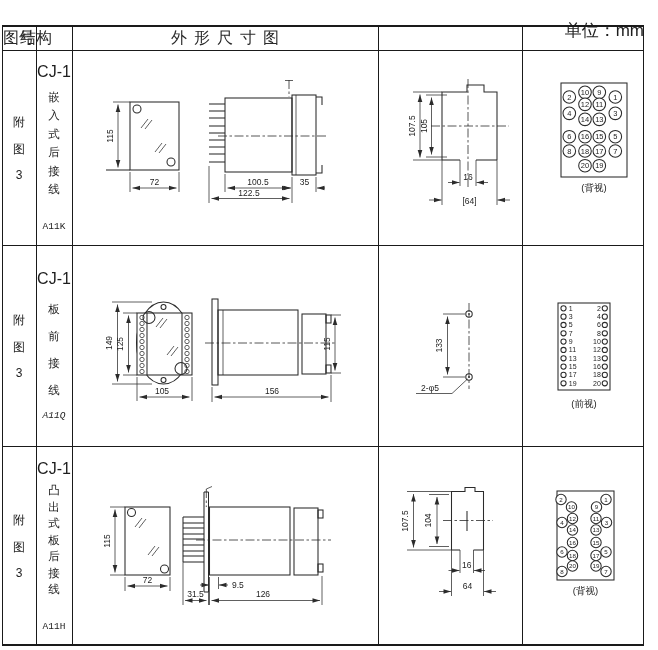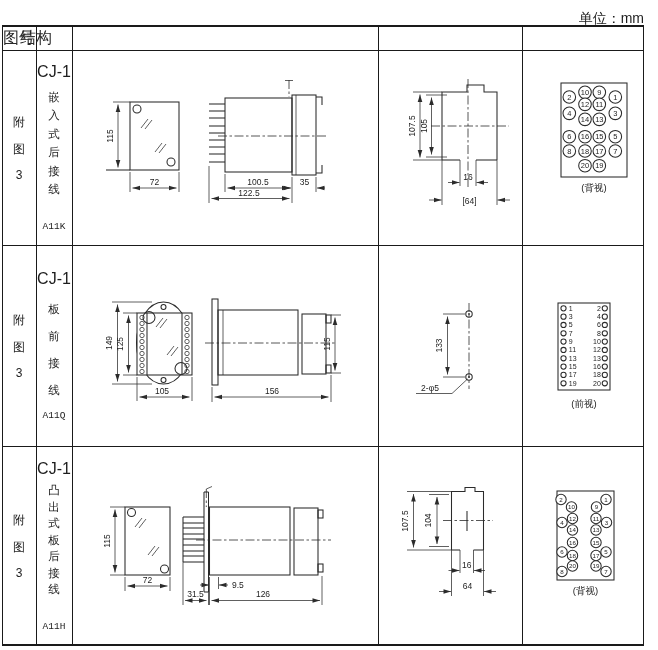--- a/index.html
+++ b/index.html
@@ -1,34 +1,34 @@
 <!DOCTYPE html>
 <html><head>
 <meta charset="utf-8">
 <style>
   html,body{margin:0;padding:0;background:#fff;}
   .page{position:relative;width:658px;height:650px;background:#fff;overflow:hidden;
         font-family:"Liberation Sans",sans-serif;color:#222;}
-  .unit{position:absolute;top:10px;right:14px;font-size:14px;color:#1d1d1d;}
+  .unit{position:absolute;top:19px;right:14px;font-size:17px;color:#1d1d1d;}
   .v{position:absolute;width:1px;background:#1a1a1a;}
   .h{position:absolute;height:1px;background:#1a1a1a;}
   .th{position:absolute;top:26px;height:24px;line-height:24px;text-align:center;
       font-size:16px;color:#2a2a2a;white-space:nowrap;}
   .sp{letter-spacing:7px;text-indent:7px;}
   .vstack{position:absolute;display:flex;flex-direction:column;align-items:center;
           justify-content:center;color:#1d1d1d;}
   .fig{font-size:12px;gap:10px;}
   .st{font-size:11.5px;}
   .st-r1{gap:3.5px;}
   .st-r2{gap:12px;padding-bottom:20px;}
   .st-r3{gap:1.5px;}
   .series{font-size:16px;}
   .st-r1 .series{margin-bottom:5px;} .st-r2 .series{margin-bottom:2px;} .st-r3 .series{margin-bottom:4px;}
   .model{font-family:"Liberation Mono",monospace;font-size:9.5px;}
-  .st-r1 .model{margin-top:20px;} .st-r2 .model{margin-top:0px;} .st-r3 .model{margin-top:22px;}
+  .st-r1 .model{margin-top:20px;} .st-r2 .model{margin-top:0px;font-style:italic;} .st-r3 .model{margin-top:22px;}
   svg{position:absolute;left:0;top:0;}
   .dim{fill:#1d1d1d;stroke:none;font-size:8.5px;font-family:"Liberation Sans",sans-serif;}
   .vlab{fill:#1d1d1d;stroke:none;font-size:9.5px;font-family:"Liberation Sans",sans-serif;text-anchor:middle;}
   .tnum{fill:#1d1d1d;stroke:none;font-family:"Liberation Sans",sans-serif;}
   .cl{stroke-dasharray:9 2.5 2.5 2.5;stroke-width:0.8;}
   .thin{stroke-width:0.75;}
 </style>
 </head>
 <body>
 
@@ -43,20 +43,21 @@
   <div class="h" style="top:643.5px;left:2px;width:642px;height:2.5px"></div>
   <div class="v" style="left:2px;top:25px;height:620px"></div>
   <div class="v" style="left:36px;top:25px;height:620px"></div>
   <div class="v" style="left:72px;top:25px;height:620px"></div>
   <div class="v" style="left:378px;top:25px;height:620px"></div>
   <div class="v" style="left:522px;top:25px;height:620px"></div>
   <div class="v" style="left:643px;top:25px;height:620px"></div>
 
   <div class="th" style="left:2px;width:34px">图号</div>
   <div class="th" style="left:18px;width:36px">结构</div>
+  <div class="th sp" style="left:72px;width:306px">外形尺寸图</div>
 
   <div class="vstack fig" style="left:2px;top:50px;width:34px;height:195px">
     <div>附</div>
     <div>图</div>
     <div class="num">3</div>
   </div>
   <div class="vstack fig" style="left:2px;top:245px;width:34px;height:201px">
     <div>附</div>
     <div>图</div>
     <div class="num">3</div>

